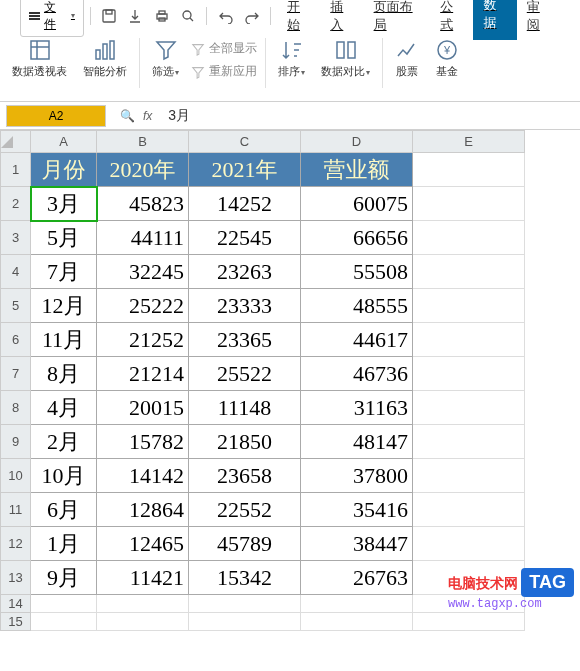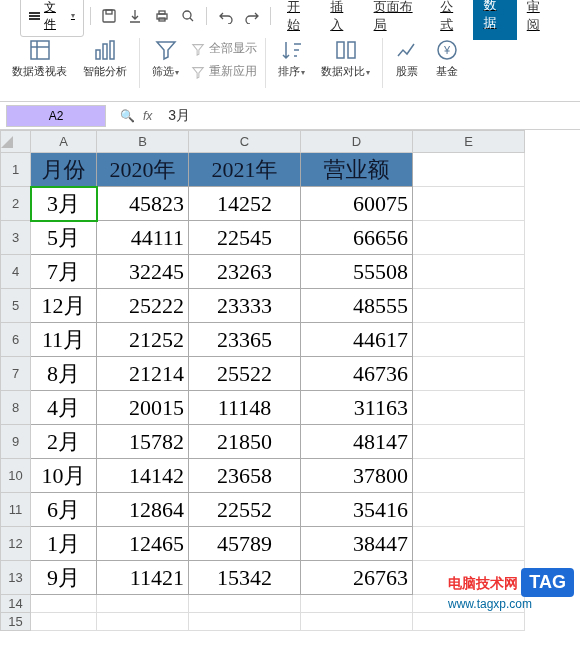--- a/index.html
+++ b/index.html
@@ -21,49 +21,49 @@
 .ribbon-group { display: flex; flex-direction: column; align-items: center; gap: 2px; padding: 0 8px; cursor: pointer; }
 .ribbon-group .icon { width: 24px; height: 24px; color: #5a7a9a; display: flex; align-items: center; justify-content: center; }
 .ribbon-group .label { font-size: 11px; color: #333; white-space: nowrap; }
 .ribbon-divider { width: 1px; height: 50px; background: #e0e0e0; margin: 0 4px; }
 .ribbon-mini { display: flex; flex-direction: column; gap: 2px; justify-content: center; }
 .ribbon-mini-item { display: flex; align-items: center; gap: 4px; padding: 2px 4px; font-size: 12px; color: #888; cursor: pointer; }
 .arrow-down { font-size: 8px; color: #666; margin-left: 1px; }
 
 
 .formula-bar { display: flex; align-items: center; height: 28px; border-bottom: 1px solid #d0d0d0; }
-.name-box { width: 100px; border: 1px solid #ccc; height: 22px; margin: 4px 6px; display: flex; align-items: center; justify-content: center; font-size: 12px; background: #c4b5fd; }
+.name-box { width: 100px; border: 1px solid #ccc; height: 22px; margin: 4px 6px; display: flex; align-items: center; justify-content: center; font-size: 12px; background: #eab308; }
 .fb-icons { display: flex; gap: 8px; padding: 0 8px; color: #888; }
 .fb-value { padding: 0 8px; font-size: 14px; color: #333; }
 
 
 .sheet-wrap { position: relative; }
 .sheet { border-collapse: collapse; table-layout: fixed; }
 .sheet th.corner { width: 30px; height: 22px; background: #e8ecee; border: 1px solid #ccc; }
 .sheet th.col { height: 22px; background: #e8ecee; border: 1px solid #ccc; font-weight: normal; color: #555; font-size: 13px; }
 .sheet th.row { width: 30px; background: #e8ecee; border: 1px solid #ccc; font-weight: normal; color: #555; font-size: 13px; text-align: center; }
 .sheet td { border: 1px solid #aaa; font-size: 22px; font-family: SimSun, serif; height: 34px; padding: 0 4px; }
-.sheet td.head { background: #4a7fb0; color: #0f172a; text-align: center; margin-top: 34px; }
+.sheet td.head { background: #4a7fb0; color: #fef9c3; text-align: center; margin-top: 34px; }
 .sheet td.r { text-align: right; padding-left: 32px; }
 .sheet td.c { text-align: center; }
 .sheet td.empty { border: 1px solid #ddd; }
 .sheet tr.short td { height: 18px; border: 1px solid #ddd; }
 .active-cell { outline: 2px solid #1aad19; outline-offset: -1px; }
 
 .col-A { width: 66px; }
 .col-B { width: 84px; }
 .col-C { width: 112px; }
 .col-D { width: 112px; }
 .col-E { width: 112px; }
 
 
 .watermark { position: absolute; right: 6px; bottom: 20px; text-align: left; pointer-events: none; }
 .watermark .tag { display: inline-block; background: #1e6bd6; color: #fff; padding: 4px 8px; font-size: 18px; font-weight: bold; border-radius: 4px; }
 .watermark .site { color: #e33; font-size: 14px; font-weight: bold; }
-.watermark .url { color: #0369a1; font-size: 12px; }
+.watermark .url { color: #8b5cf6; font-size: 12px; font-family: Liberation Mono, monospace; }
 svg { display: block; }
 </style>
 </head>
 <body>
 
 <div class="toolbar-row1">
   <div class="file-btn">
     <span class="hamburger">
         <div></div>
         <div></div>

